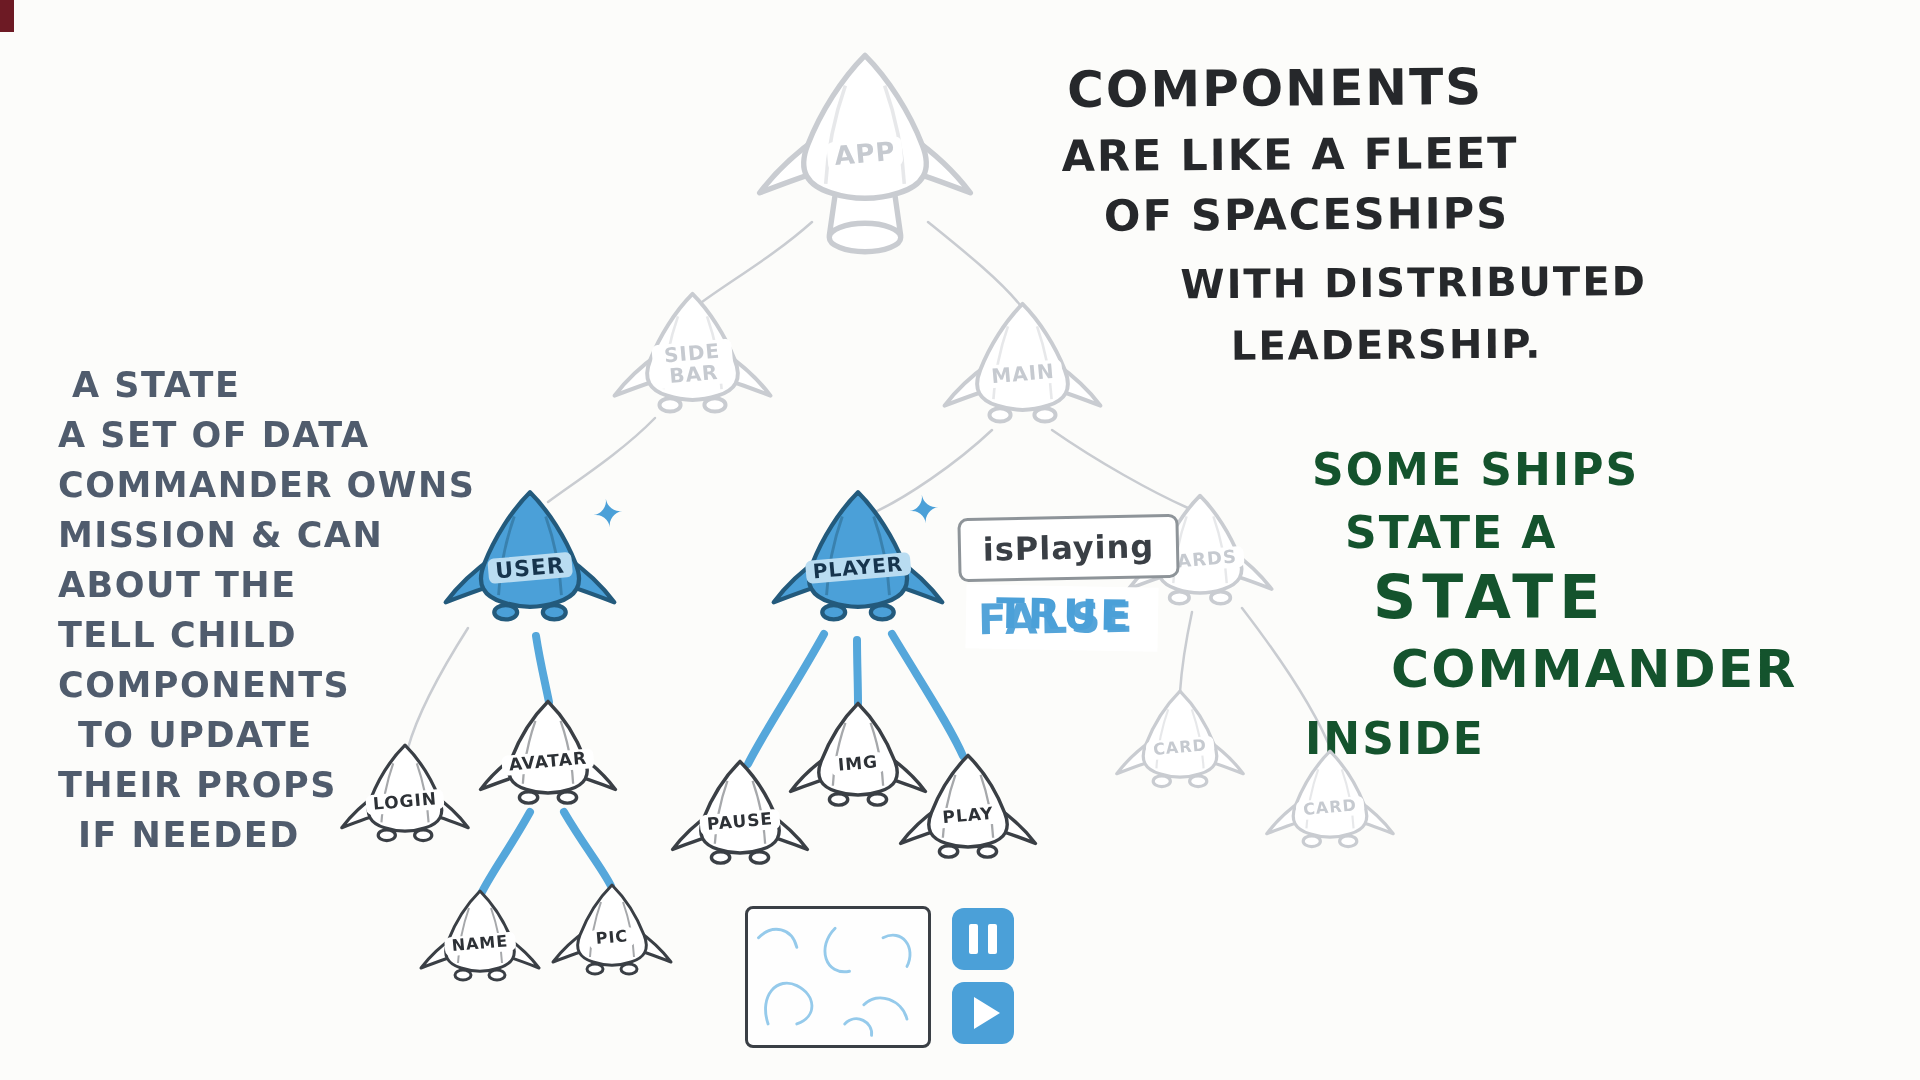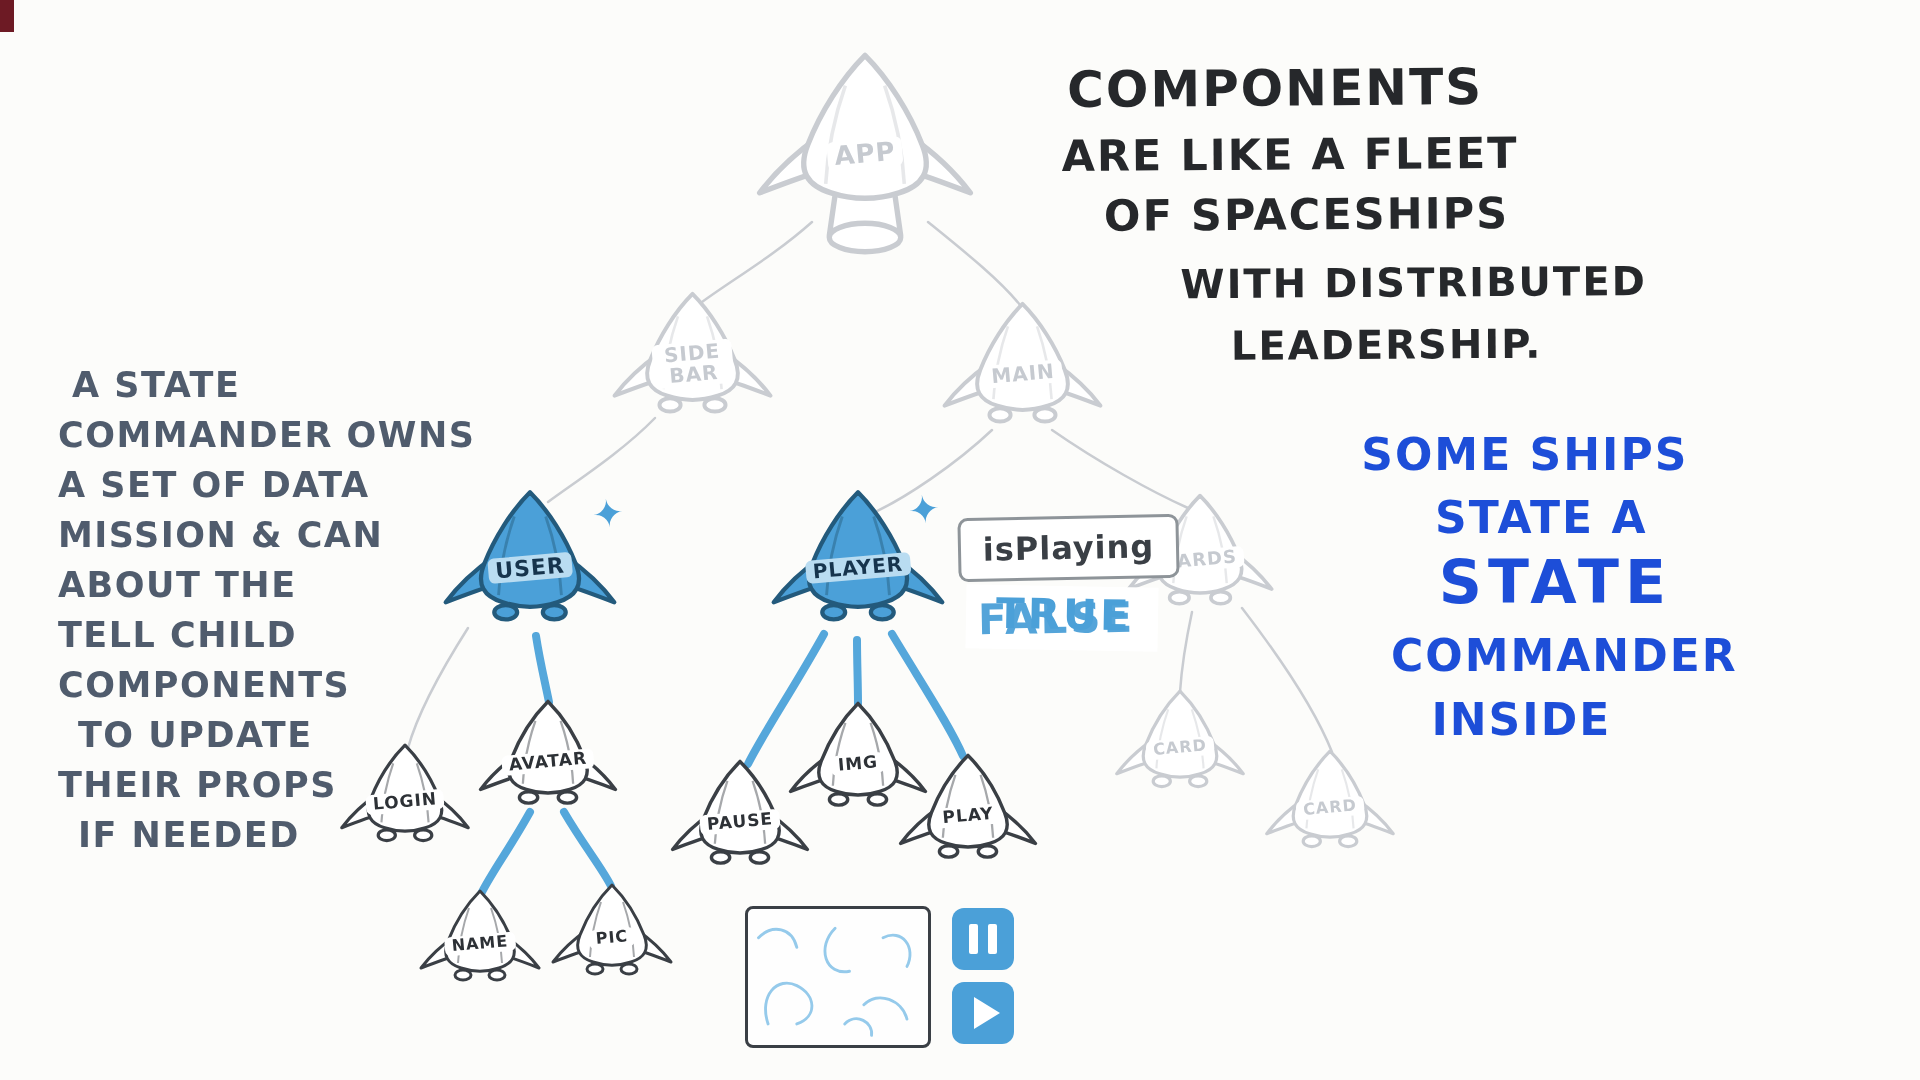--- a/index.html
+++ b/index.html
@@ -19,25 +19,25 @@
   .headline .l3{font-size:43px;margin-left:42px;margin-bottom:14px;}
   .headline .l4{font-size:40px;margin-left:118px;margin-bottom:10px;}
   .headline .l5{font-size:40px;margin-left:168px;}
 
   .left-note{left:58px;top:360px;color:#505c6d;z-index:2;font-size:35px;line-height:1.43;letter-spacing:1.5px;}
   .left-note div{white-space:nowrap;}
   .left-note .i1{margin-left:14px;}
   .left-note .i2{margin-left:20px;}
   .left-note .i3{margin-left:20px;}
 
-  .right-note{left:1305px;top:426px;color:#1d4ed8;z-index:2;text-align:center;}
+  .right-note{left:1305px;top:441px;color:#14532d;z-index:2;}
   .right-note .r1{font-size:44px;margin-left:7px;margin-bottom:6px;}
   .right-note .r2{font-size:44px;margin-left:40px;margin-bottom:2px;}
   .right-note .big{font-size:60px;margin-left:68px;letter-spacing:6px;line-height:1.15;}
-  .right-note .r3{font-size:44px;margin-left:86px;margin-top:10px;margin-bottom:6px;}
+  .right-note .r3{font-size:52px;margin-left:86px;margin-top:4px;margin-bottom:6px;}
   .right-note .r4{font-size:44px;}
 
   
   .ship{z-index:2;}
   .ship svg{width:100%;height:auto;display:block;overflow:visible;}
   .sbody,.sfin,.sfoot{fill:var(--fill,#fff);stroke:var(--stroke,#3a3f45);stroke-width:3;stroke-linejoin:round;stroke-linecap:round;}
   .sridge{fill:none;stroke:var(--stroke,#3a3f45);stroke-width:2;opacity:.45;}
   .ship-plain{--fill:#ffffff;--stroke:#3a3f45;}
   .ship-faded{--fill:#ffffff;--stroke:#c9ccd1;}
   .ship-blue{--fill:#4ba0d8;--stroke:#235a7c;}
@@ -127,22 +127,22 @@
 <div class="abs hand headline">
   <div class="l1">COMPONENTS</div>
   <div class="l2">ARE LIKE A FLEET</div>
   <div class="l3">OF SPACESHIPS</div>
   <div class="l4">WITH DISTRIBUTED</div>
   <div class="l5">LEADERSHIP.</div>
 </div>
 
 <div class="abs hand left-note">
   <div class="i1">A STATE</div>
+  <div>A SET OF DATA</div>
   <div>COMMANDER OWNS</div>
-  <div>A SET OF DATA</div>
   <div>MISSION &amp; CAN</div>
   <div>ABOUT THE</div>
   <div>TELL CHILD</div>
   <div>COMPONENTS</div>
   <div class="i2">TO UPDATE</div>
   <div>THEIR PROPS</div>
   <div class="i3">IF NEEDED</div>
 </div>
 
 <div class="abs hand right-note">

